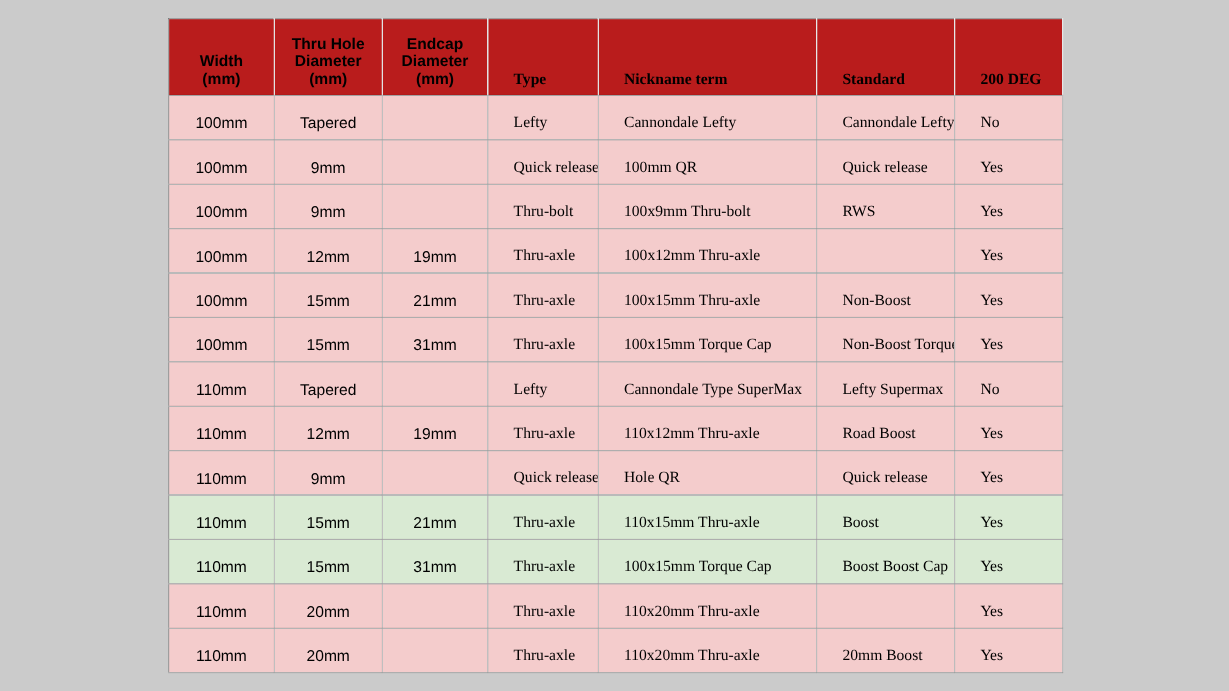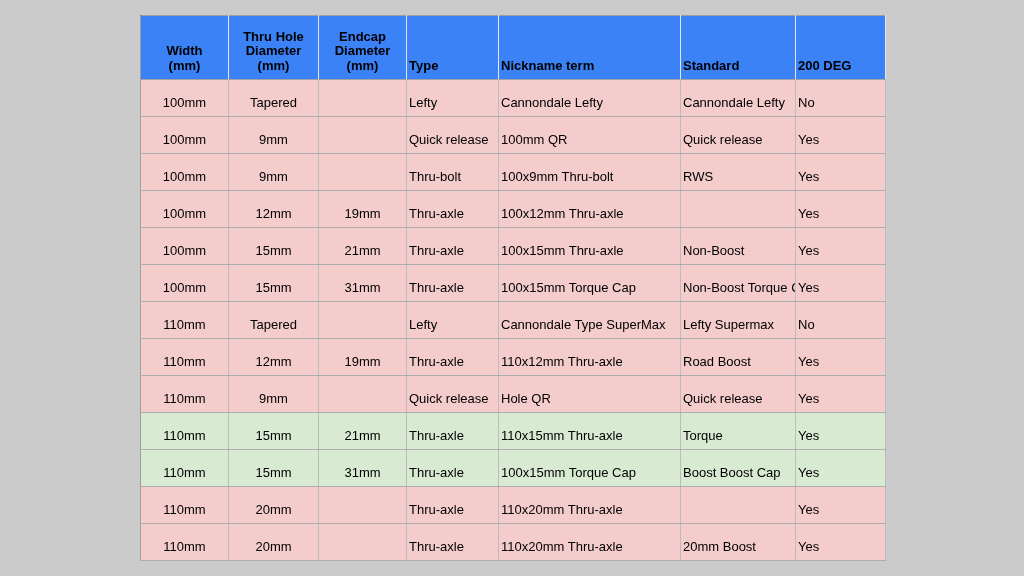--- a/index.html
+++ b/index.html
@@ -20,38 +20,38 @@
   th, td {
     box-sizing: border-box;
     font-size: 13px;
     color: #000;
     vertical-align: bottom;
     overflow: hidden;
   }
   th {
     height: 64px;
     font-weight: bold;
-    background: #3b82f6;
+    background: #b91c1c;
     border-right: 1px solid rgba(255,255,255,0.55);
     border-bottom: 1px solid rgba(0,0,0,0.20);
     padding: 0 3px 6px 3px;
     line-height: 14.5px;
   }
   td {
     height: 37px;
     border-right: 1px solid rgba(0,0,0,0.07);
     border-bottom: 1px solid rgba(0,0,0,0.14);
     padding: 0 0 6px 0;
     white-space: nowrap;
   }
   .align-center { text-align: center; }
   .align-left   { text-align: left; }
   th.align-center { white-space: pre-line; }
   th.align-left   { white-space: nowrap; }
-  td.align-left, th.align-left { padding-left: 2px; padding-right: 1px; }
+  td.align-left, th.align-left { padding-left: 21px; padding-right: 1px; font-family: Liberation Serif, serif; }
 </style>
 </head>
 <body>
 
 <div class="canvas">
   <table class="spec">
     <colgroup>
         <col style="width: 88px;">
         <col style="width: 90px;">
         <col style="width: 88px;">
@@ -157,21 +157,21 @@
           <td class="align-left">Hole QR</td>
           <td class="align-left">Quick release</td>
           <td class="align-left">Yes</td>
         </tr>
         <tr style="background: rgb(217, 234, 211);">
           <td class="align-center">110mm</td>
           <td class="align-center">15mm</td>
           <td class="align-center">21mm</td>
           <td class="align-left">Thru-axle</td>
           <td class="align-left">110x15mm Thru-axle</td>
-          <td class="align-left">Torque</td>
+          <td class="align-left">Boost</td>
           <td class="align-left">Yes</td>
         </tr>
         <tr style="background: rgb(217, 234, 211);">
           <td class="align-center">110mm</td>
           <td class="align-center">15mm</td>
           <td class="align-center">31mm</td>
           <td class="align-left">Thru-axle</td>
           <td class="align-left">100x15mm Torque Cap</td>
           <td class="align-left">Boost Boost Cap</td>
           <td class="align-left">Yes</td>

